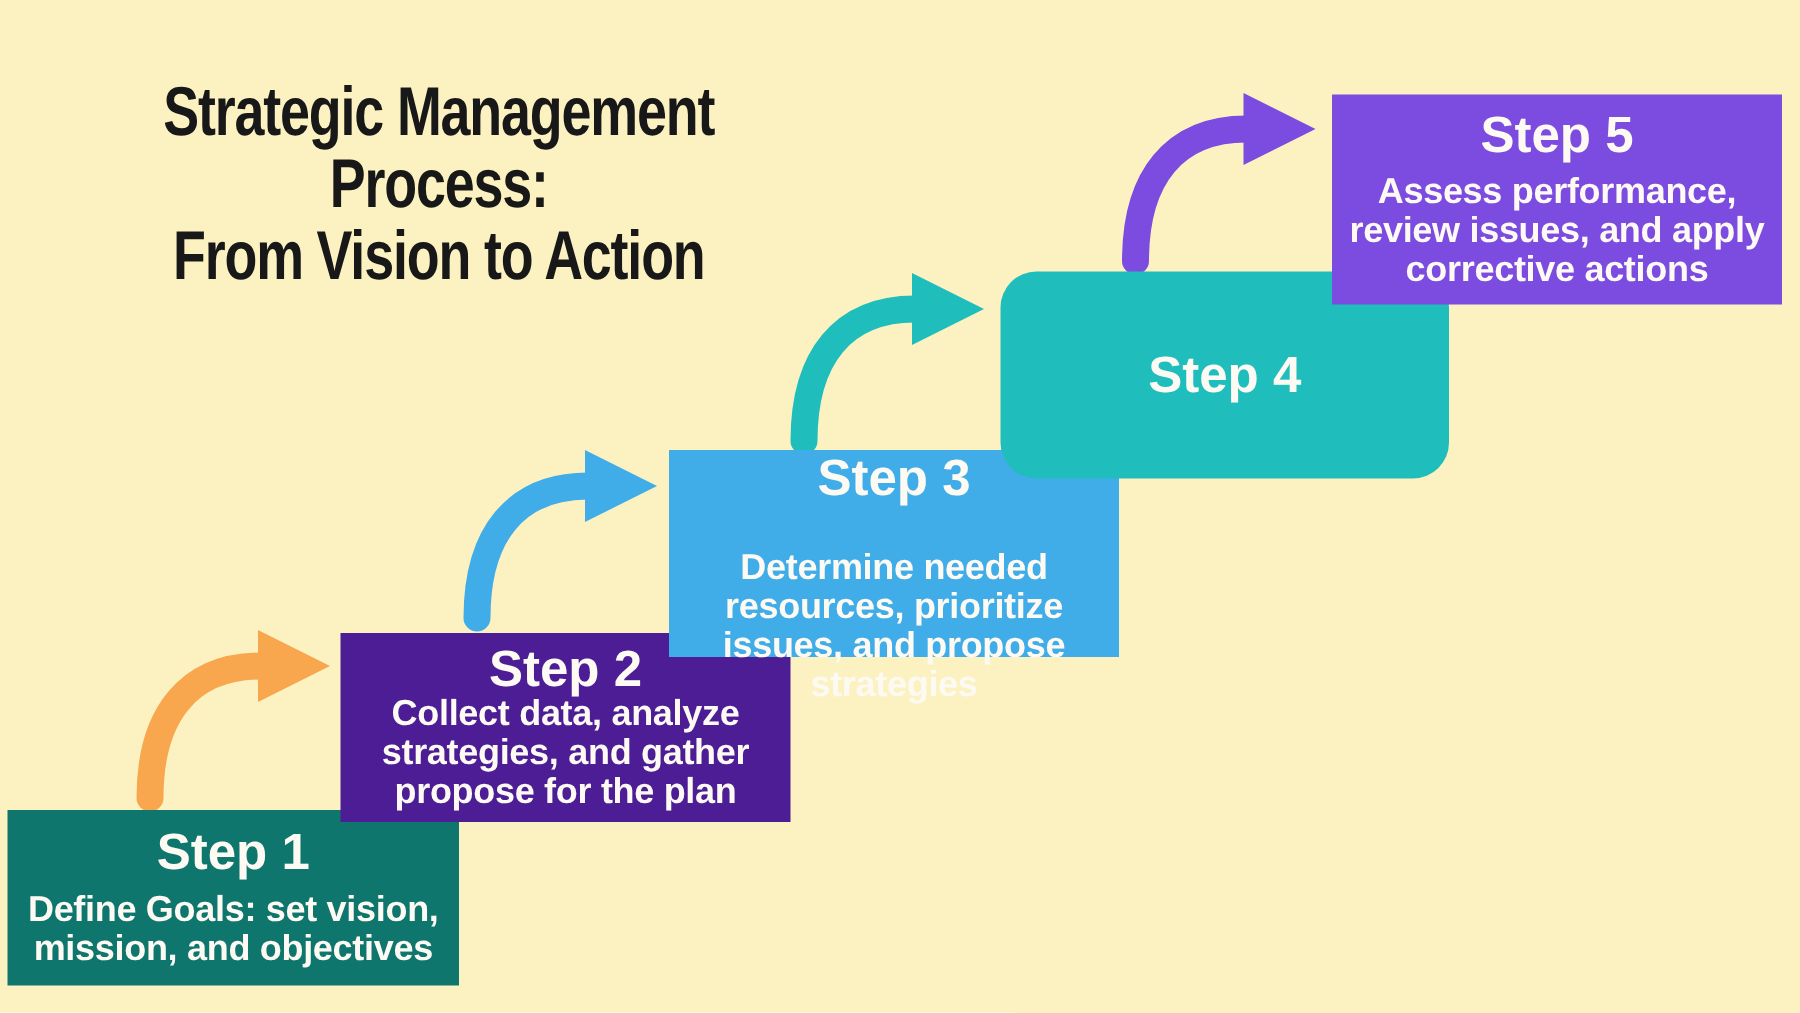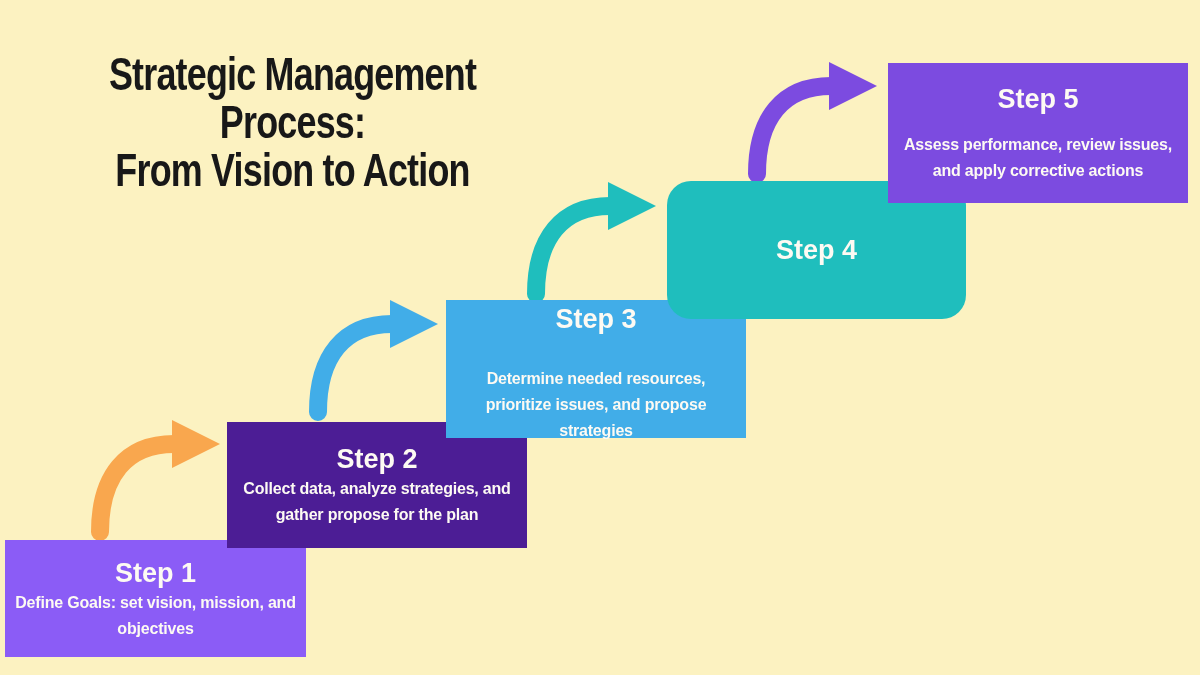--- a/index.html
+++ b/index.html
@@ -31,26 +31,26 @@
   .step-box {
     position: absolute;
     display: flex;
     flex-direction: column;
     justify-content: space-evenly;
     align-items: center;
     text-align: center;
     padding: 2px 6px;
   }
   .step-heading {
-    font-size: 27px;
+    font-size: 34px;
     font-weight: 700;
     line-height: 34px;
   }
   .step-desc {
-    font-size: 16px;
+    font-size: 24px;
     font-weight: 700;
     line-height: 26px;
     letter-spacing: -0.2px;
     max-width: 292px;
   }
 
   .step-1 { left: 5px;   top: 540px; width: 301px; height: 117px; z-index: 1; }
   .step-2 { left: 227px; top: 422px; width: 300px; height: 126px; z-index: 2; }
   .step-3 { left: 446px; top: 300px; width: 300px; height: 138px; z-index: 3; gap: 30px; }
   .step-4 { left: 667px; top: 181px; width: 299px; height: 138px; z-index: 4; border-radius: 24px; }
@@ -87,21 +87,21 @@
   </svg>
   <svg class="arrow arrow-3" viewBox="0 0 138 128" aria-hidden="true">
     <path d="M 16 118 C 16 62, 42 30, 90 30" fill="none" stroke-width="18" stroke-linecap="round" stroke="#1FBEBD"></path>
     <polygon points="88,6 136,30 88,54" fill="#1FBEBD"></polygon>
   </svg>
   <svg class="arrow arrow-4" viewBox="0 0 138 128" aria-hidden="true">
     <path d="M 16 118 C 16 62, 42 30, 90 30" fill="none" stroke-width="18" stroke-linecap="round" stroke="#7C4BE0"></path>
     <polygon points="88,6 136,30 88,54" fill="#7C4BE0"></polygon>
   </svg>
 
-  <div class="step-box step-1" style="background: #8b5cf6; color: rgb(253, 250, 243); justify-content: center;">
+  <div class="step-box step-1" style="background: #0f766e; color: rgb(253, 250, 243);">
     <div class="step-heading">Step 1</div>
     <div class="step-desc">Define Goals: set vision, mission, and objectives</div>
   </div>
 
   <div class="step-box step-2" style="background: #4c1d95; color: rgb(253, 250, 243); justify-content: center;">
     <div class="step-heading">Step 2</div>
     <div class="step-desc">Collect data, analyze strategies, and gather propose for the plan</div>
   </div>
 
   <div class="step-box step-3" style="background: rgb(65, 173, 232); color: rgb(253, 250, 243);">

